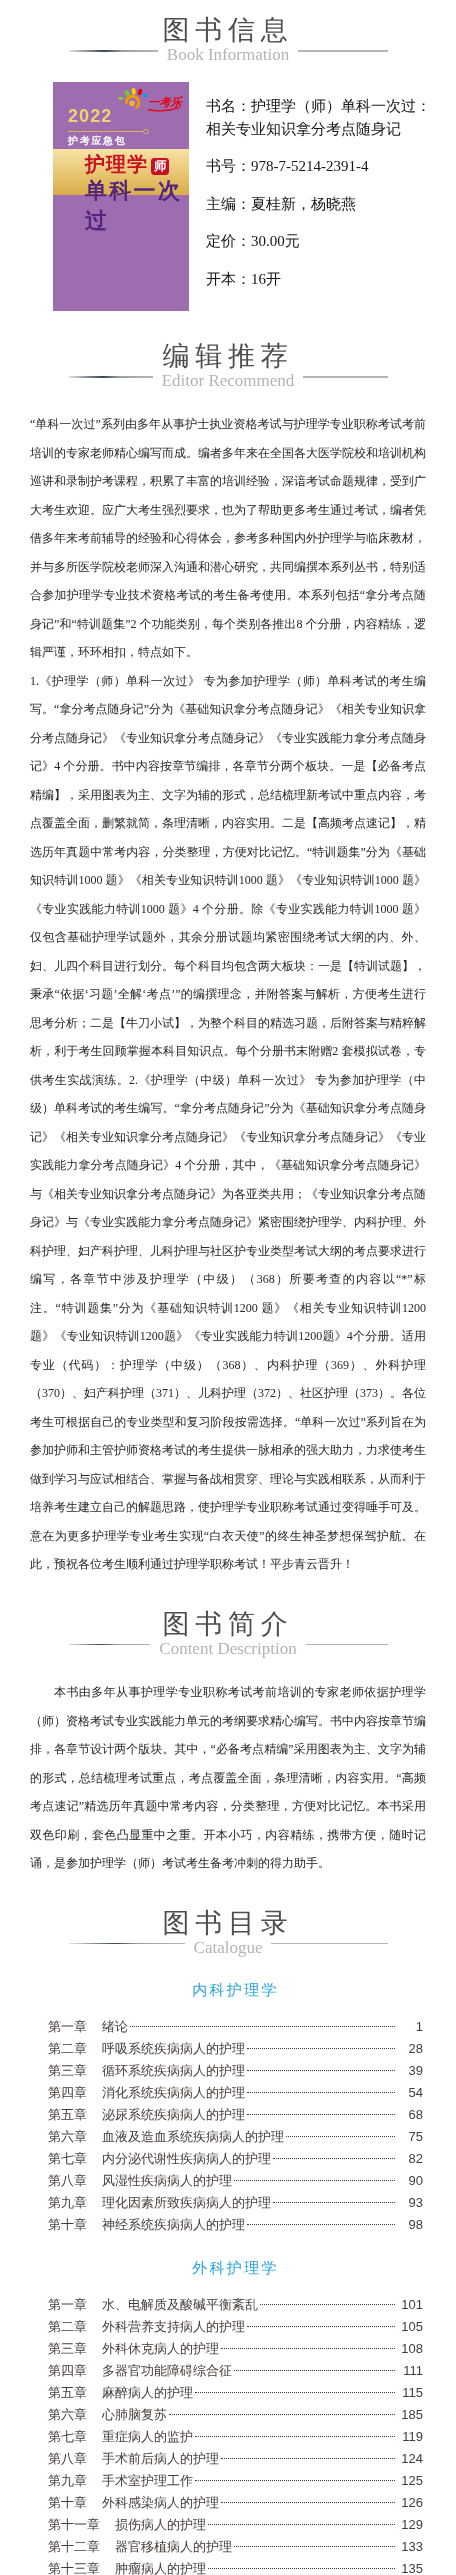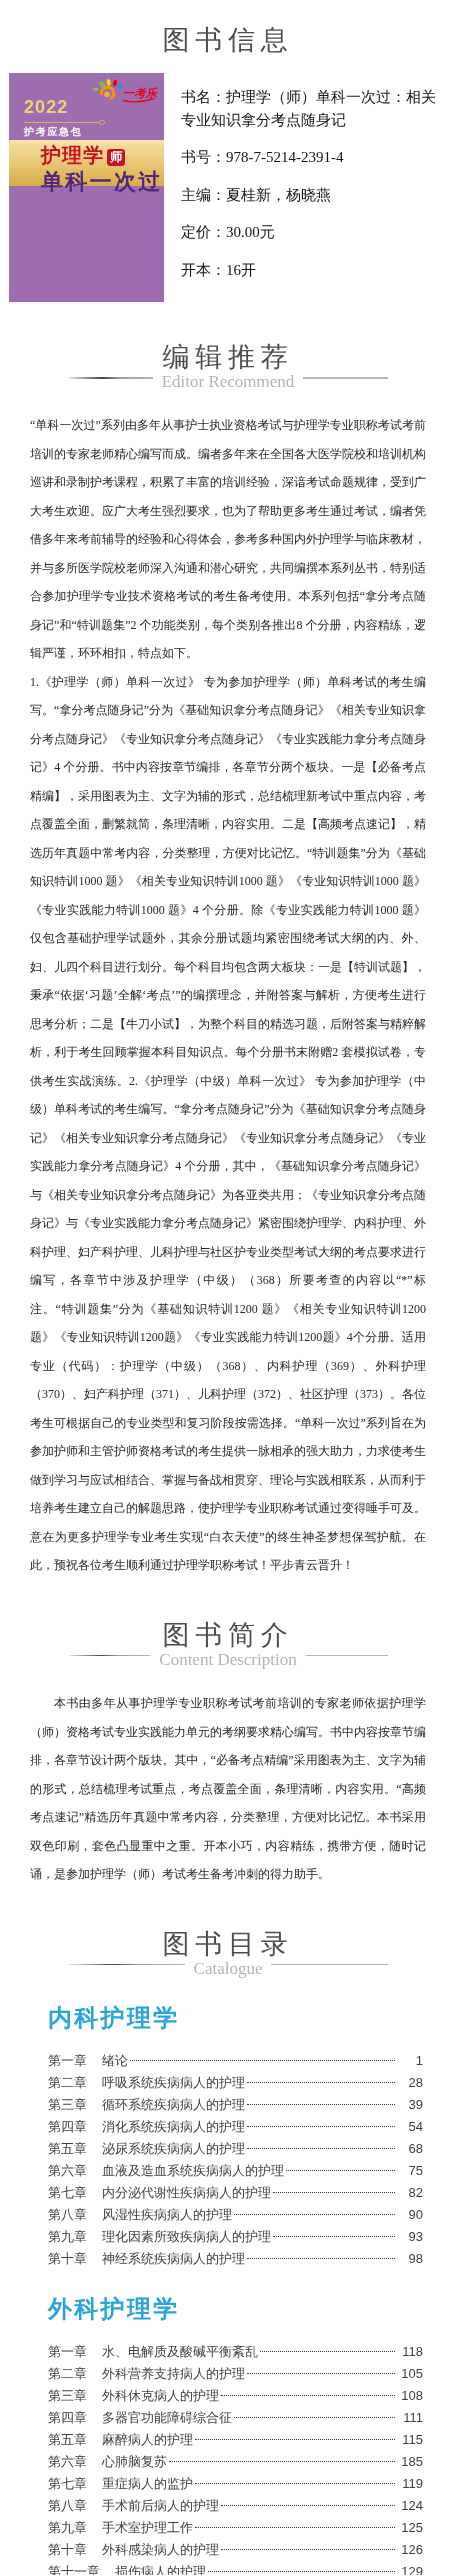--- a/index.html
+++ b/index.html
@@ -1,29 +1,29 @@
 <!DOCTYPE html>
 <html style="font-size:9px"><head>
 <meta charset="utf-8">
 <style>
   html,body{margin:0;padding:0;}
   body{width:456px;min-height:2576px;background:#ffffff;font-family:"Liberation Sans",sans-serif;}
 
   
-  .sec-head{padding-top:24px;text-align:center;}
+  .sec-head{padding-top:14px;text-align:center;}
   .sh-cn{font-size:27px;color:#4d4d4d;letter-spacing:5.7px;line-height:32px;}
   .sh-row{display:flex;align-items:center;width:319px;margin:-9px auto 0;}
   .sh-en{font-family:"Liberation Serif","DejaVu Serif",serif;font-size:17px;color:#b4b4b4;padding:0 9px;margin-top:8px;white-space:nowrap;}
   .sh-line{flex:1;height:1.1px;}
   .sh-line.l{background:linear-gradient(90deg,#e3e3e3,#3d4752 40%,#9aa0a4 60%,#b5b5b5);}
   .sh-line.r{background:#b5b5b5;}
 
   
   .info-wrap{display:flex;gap:17px;padding:17px 19.4px 0 9px;}
-  .cover{width:155px;height:229px;flex-shrink:0;position:relative;background:#9e6db0;overflow:hidden;}
+  .cover{width:136px;height:229px;flex-shrink:0;position:relative;background:#9e6db0;overflow:hidden;margin-left:44px;}
   .cover-top{position:relative;height:67px;}
   .brand{position:absolute;top:5.7px;right:5.7px;}
   .year{position:absolute;top:24px;left:15px;font-size:18px;font-weight:bold;color:#f2d173;letter-spacing:1.1px;text-align:center;}
   .year-line{position:absolute;top:49px;left:15px;width:75px;height:1.1px;background:#d9b35a;}
   .year-line::after{content:'';position:absolute;right:-5.7px;top:-2.3px;width:3.4px;height:3.4px;border:1.1px solid #d9b35a;border-radius:50%;}
   .tag{position:absolute;top:52px;left:15px;font-size:10px;font-weight:bold;color:#ffffff;letter-spacing:1.7px;}
   .band{height:44px;background:linear-gradient(180deg,#f6e3a6,#e3bc62 70%,#d9ac4e);padding:2.3px 0 0 32px;}
   .t-main{color:#c81022;font-size:20px;font-weight:bold;letter-spacing:1.1px;}
   .badge{display:inline-block;background:#c81022;color:#ffffff;font-size:12.5px;font-weight:bold;border-radius:3.4px;padding:0 2.9px;margin-left:2.9px;vertical-align:1.1px;line-height:17px;}
   .band-l2{color:#52267f;font-size:22px;font-weight:bold;letter-spacing:2.3px;margin-top:-2.3px;}
@@ -39,33 +39,38 @@
   .info-list{flex:1;font-family:"Liberation Serif","DejaVu Serif",serif;font-size:15px;color:#141414;padding-top:12.5px;line-height:1.55;}
   .info-item{margin-bottom:14.3px;}
 
   
   .body-text{margin:19.4px 30px 0;font-family:"Liberation Serif","DejaVu Serif",serif;font-size:12px;line-height:28.5px;color:#262626;text-align:justify;}
   .body-text p{margin:0;}
   .body-text p.indent{text-indent:2em;}
 
   
   .toc{margin:5.7px 33px 0 48px;font-size:13px;font-weight:500;color:#453c37;padding-bottom:25px;}
-  .part-head{color:#29a3dc;font-size:24px;font-weight:bold;letter-spacing:2.3px;margin:23px 0 16px;}
+  .part-head{color:#29a3dc;font-size:15px;font-weight:normal;text-align:center;letter-spacing:2.3px;margin:23px 0 16px;}
   .toc-row{display:flex;align-items:baseline;line-height:22px;white-space:nowrap;}
   .toc-no{margin-right:15px;}
   .toc-dots{flex:1;border-bottom:1.7px dotted #453c37;transform:translateY(-4px);margin:0 2.3px;min-width:11.4px;}
   .toc-page{min-width:26px;text-align:right;}
 
   .spacer-sm{height:15px;}
 </style>
 </head>
 <body>
 
 <div class="sec-head">
   <div class="sh-cn">图书信息</div>
+  <div class="sh-row">
+    <div class="sh-line l"></div>
+    <div class="sh-en">Book Information</div>
+    <div class="sh-line r"></div>
+  </div>
 </div>
 
 <div class="info-wrap">
 
   <div class="cover">
     <div class="cover-top">
       <div class="brand">
         <svg width="68" height="25" viewBox="0 0 120 44">
           <ellipse cx="22" cy="10" rx="4" ry="7" fill="#7ac143" transform="rotate(-30 22 10)"></ellipse>
           <ellipse cx="33" cy="6" rx="3.5" ry="6" fill="#ffd400" transform="rotate(-8 33 6)"></ellipse>
@@ -227,21 +232,21 @@
 
     </div>
 
     <div>
       <div class="part-head">外科护理学</div>
       <div class="toc-rows">
         <div class="toc-row">
           <span class="toc-no">第一章</span>
           <span class="toc-title">水、电解质及酸碱平衡紊乱</span>
           <span class="toc-dots"></span>
-          <span class="toc-page">118</span>
+          <span class="toc-page">101</span>
         </div>
 
         <div class="toc-row">
           <span class="toc-no">第二章</span>
           <span class="toc-title">外科营养支持病人的护理</span>
           <span class="toc-dots"></span>
           <span class="toc-page">105</span>
         </div>
 
         <div class="toc-row">

